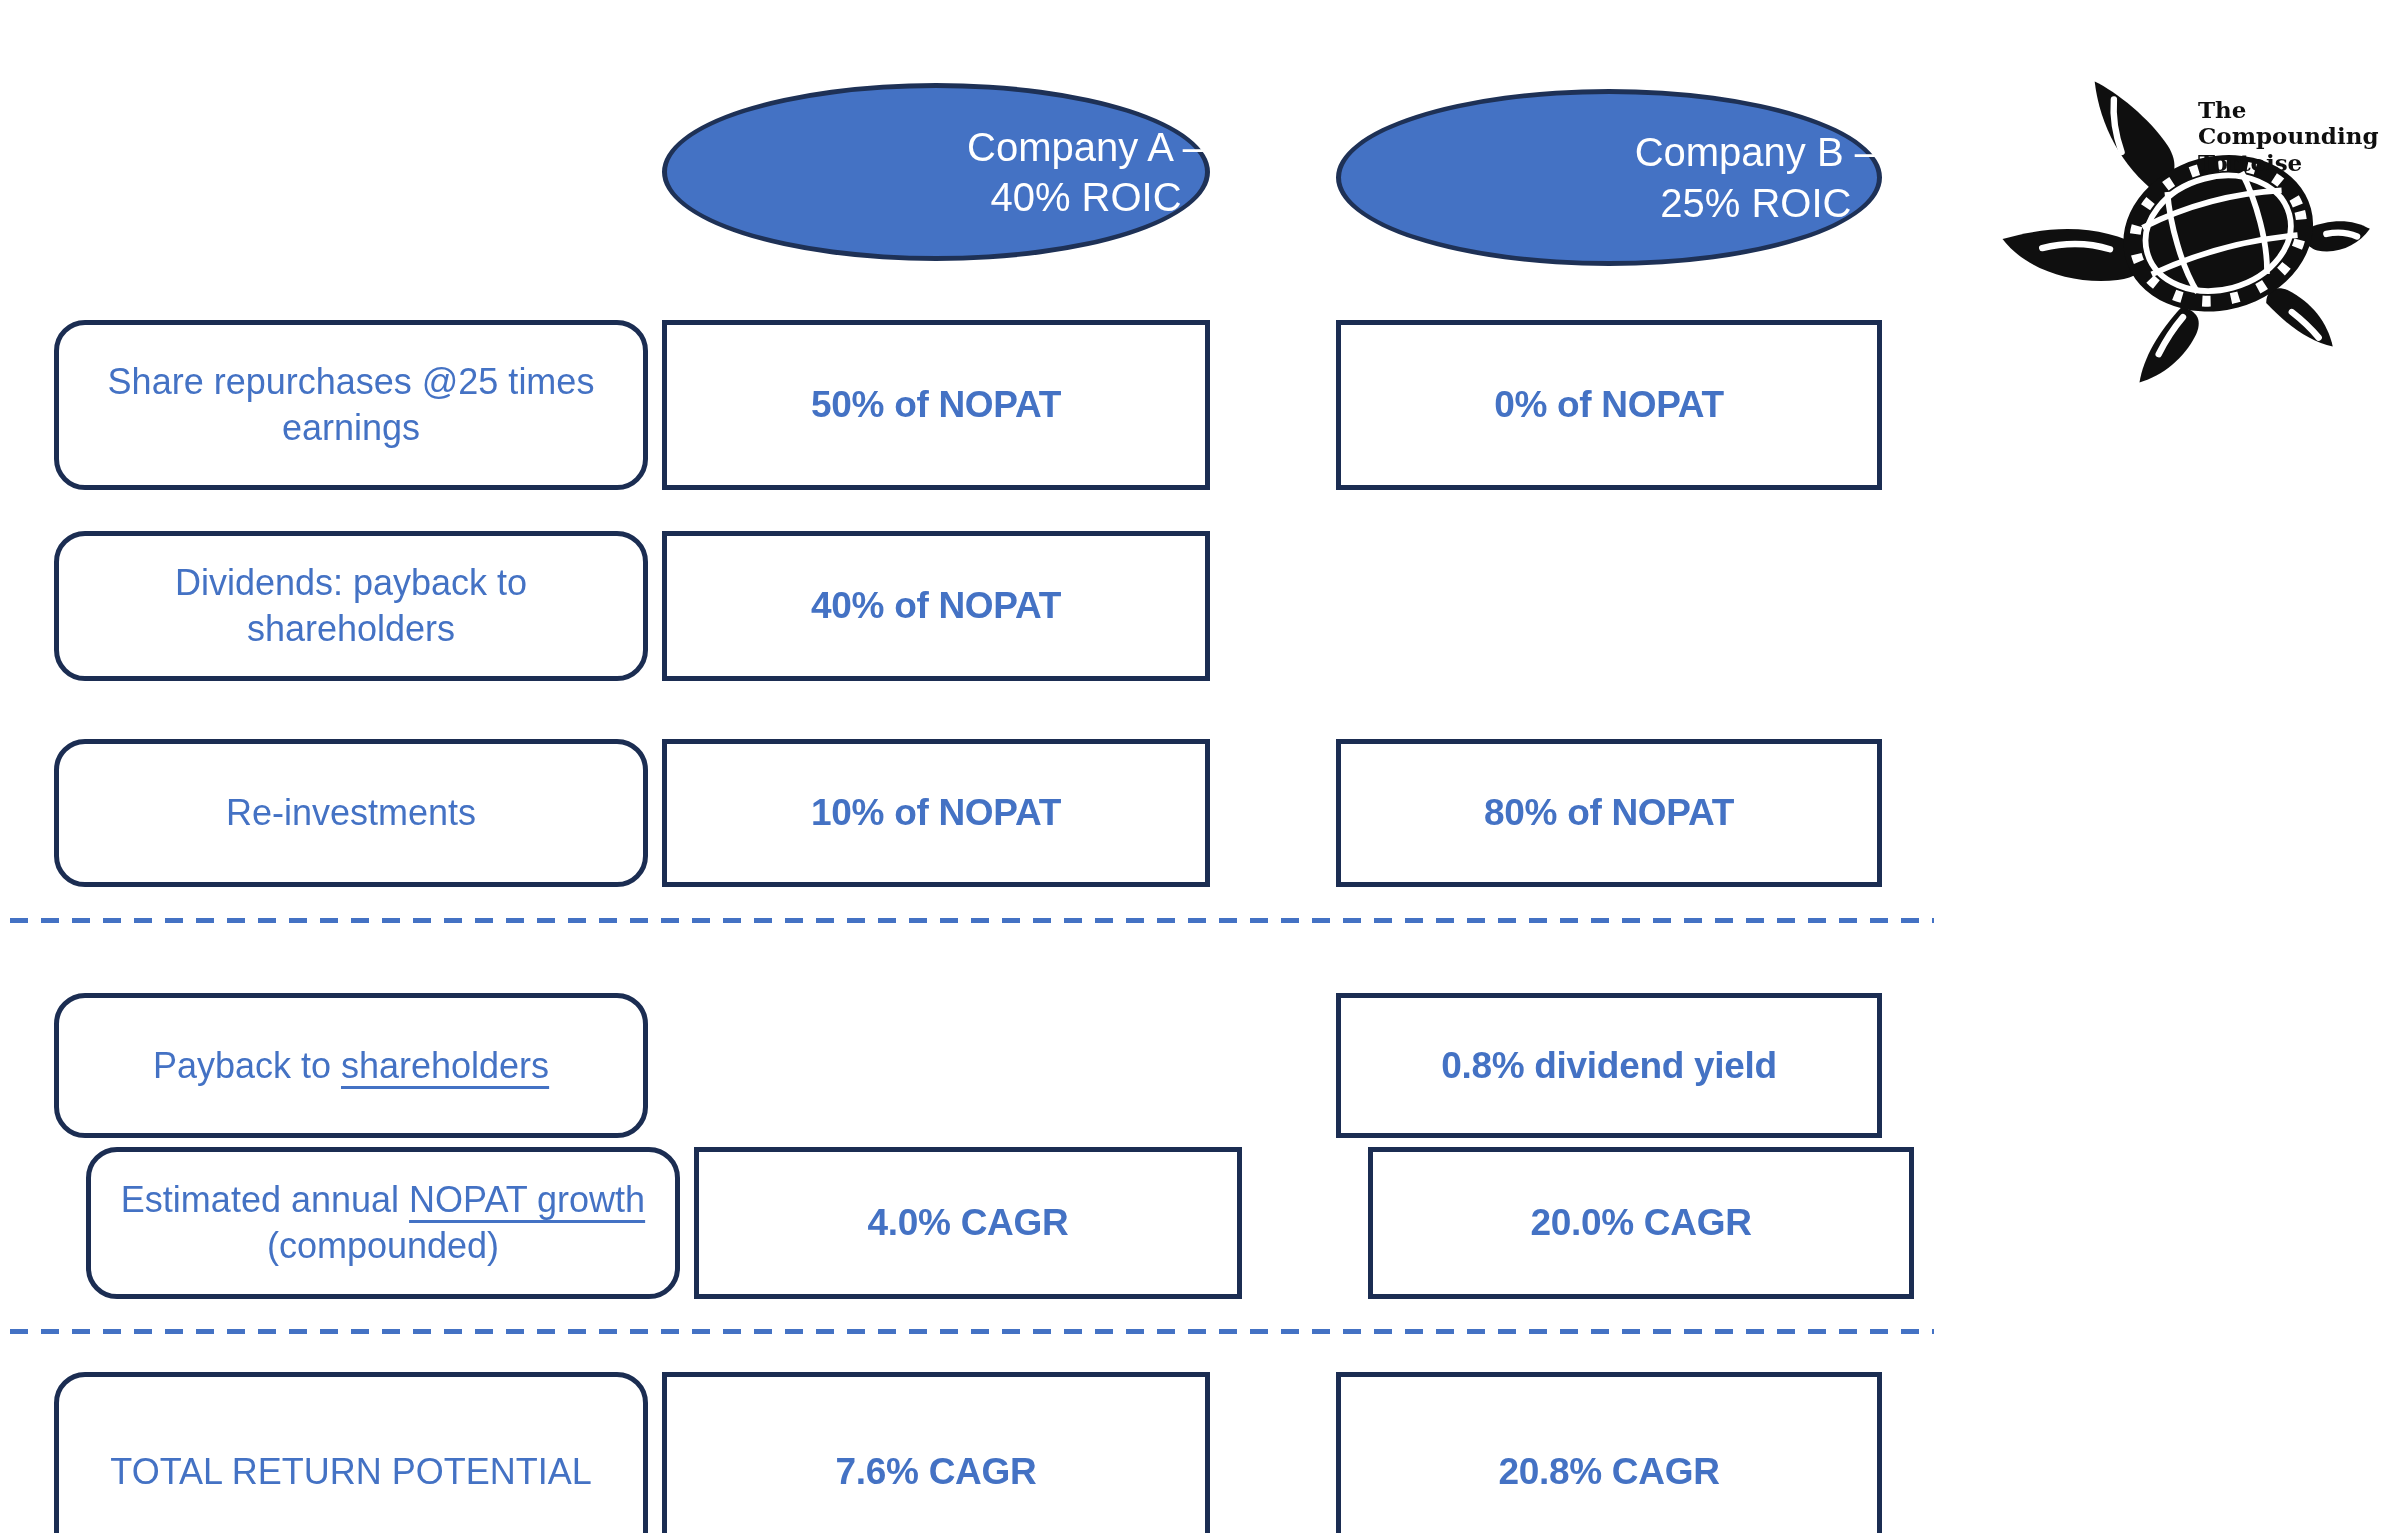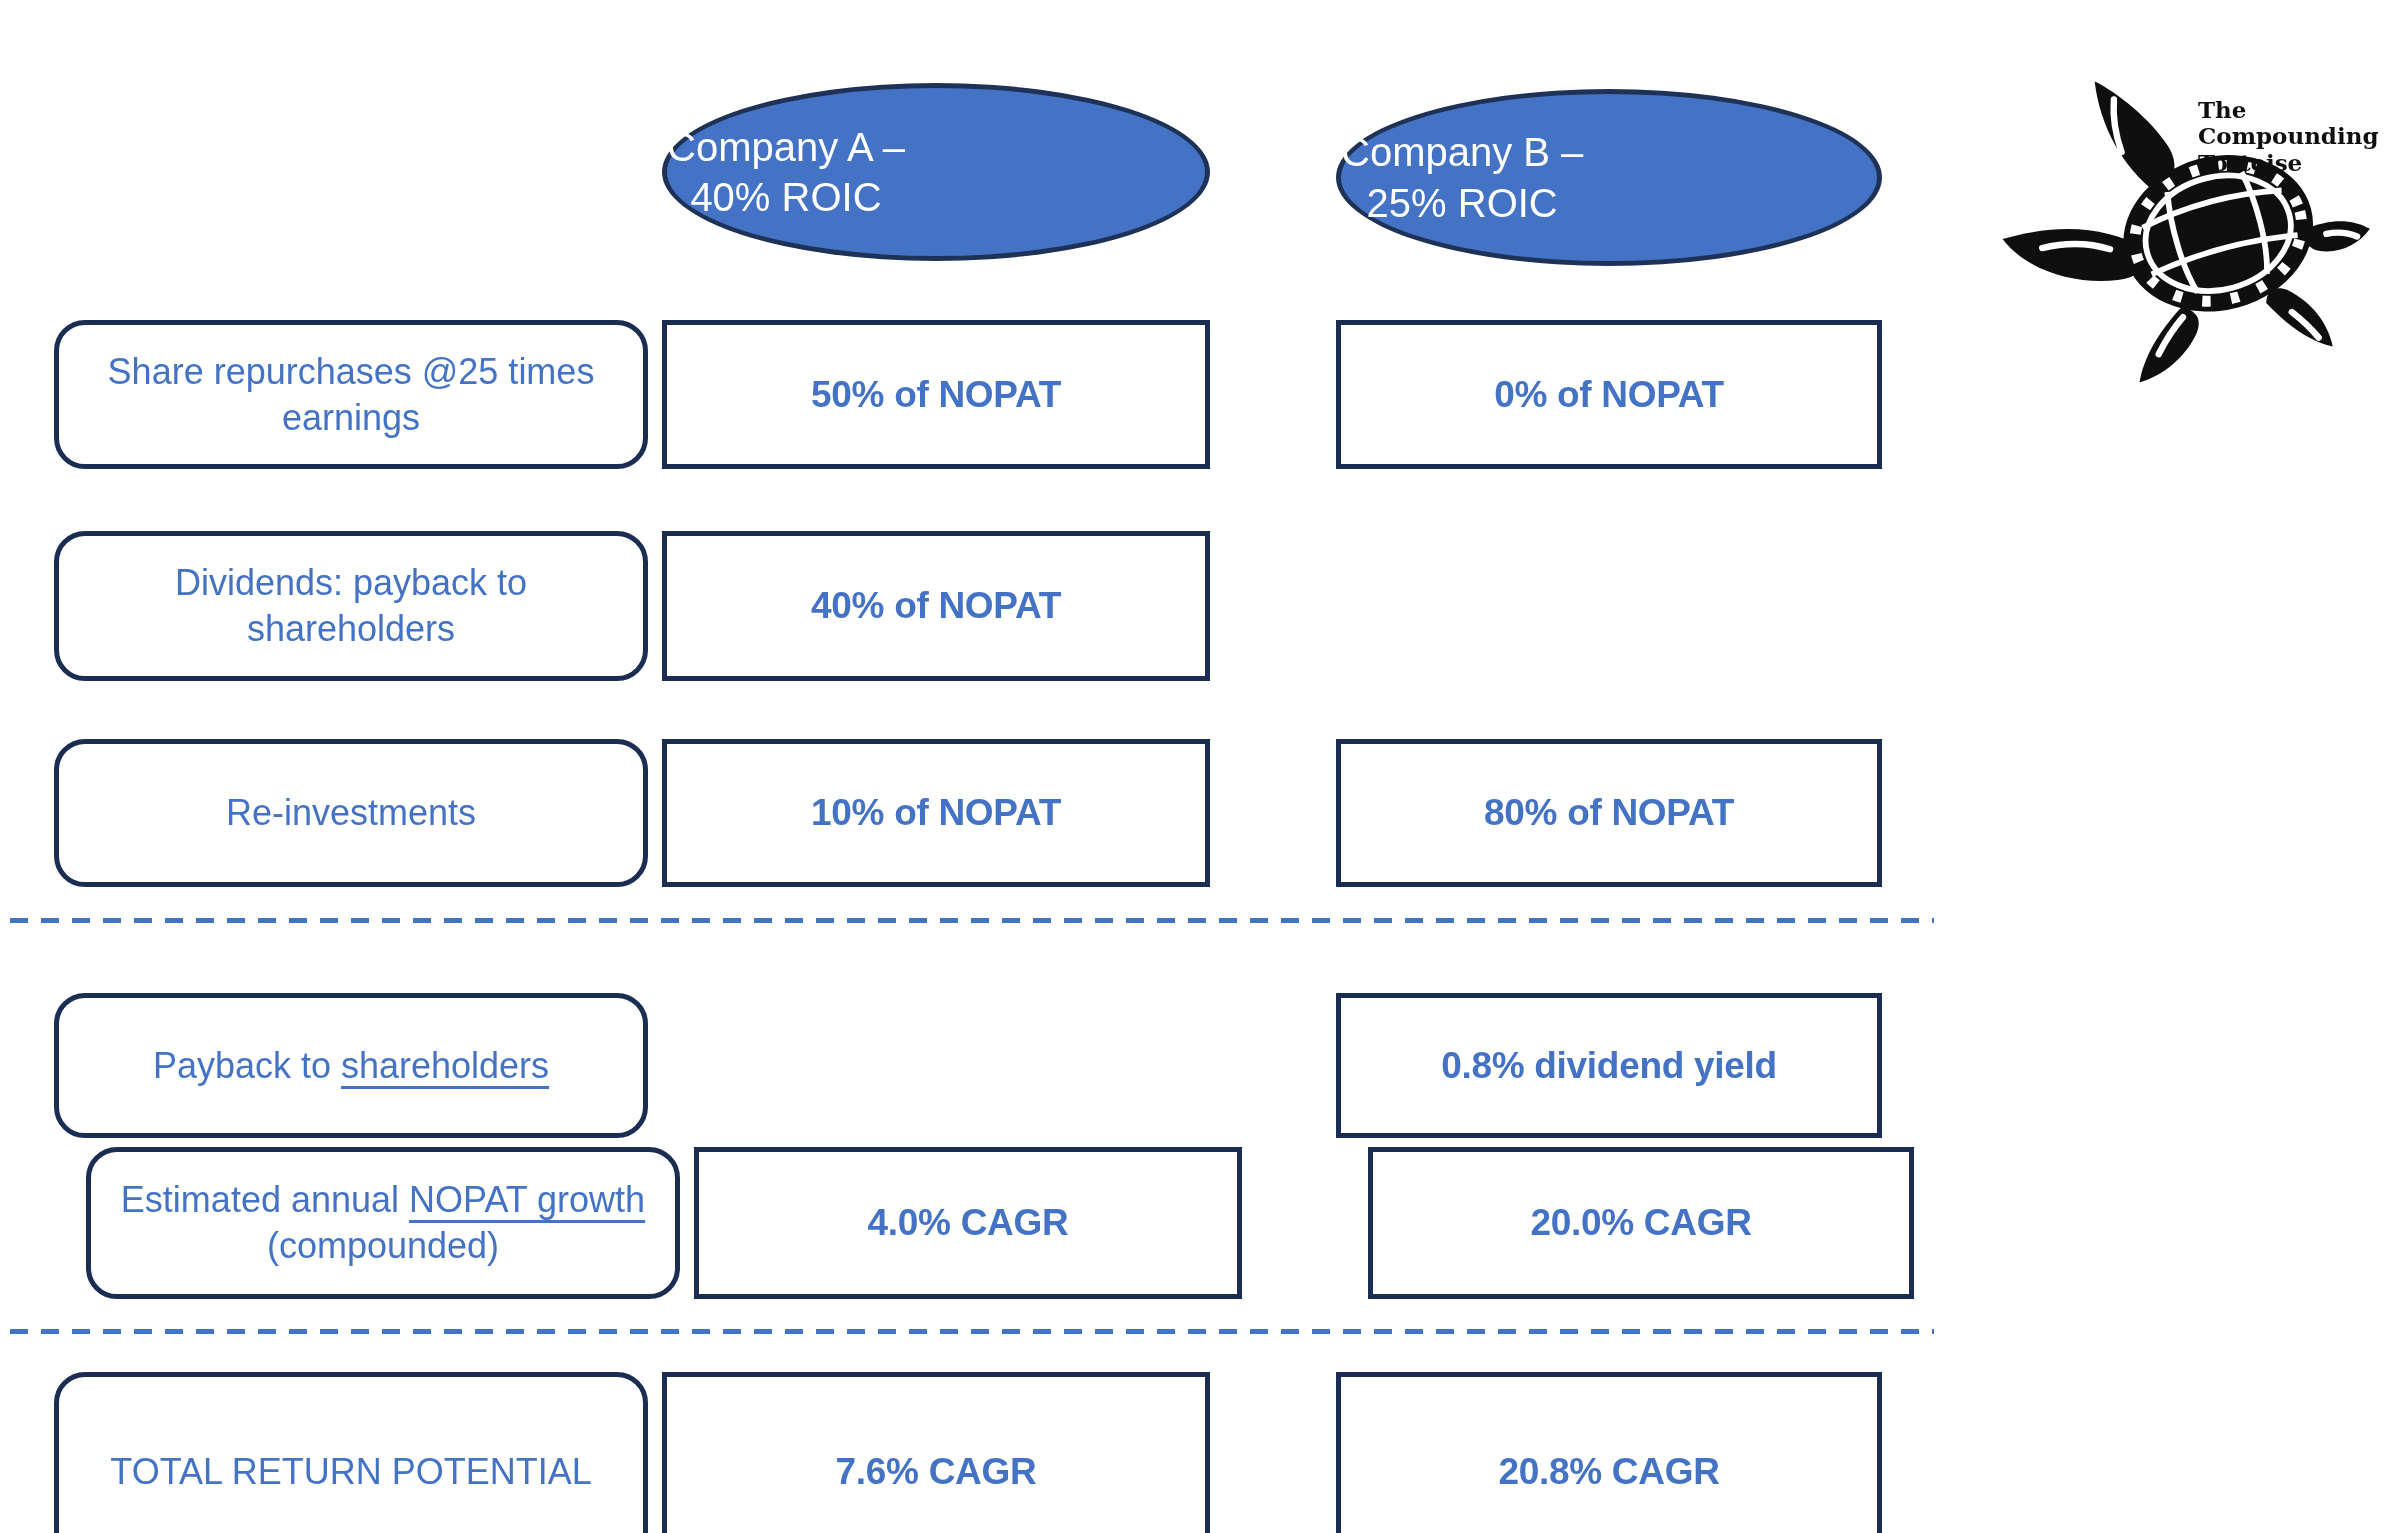--- a/index.html
+++ b/index.html
@@ -13,31 +13,31 @@
   .canvas{
     position:relative;width:2401px;height:1533px;background:var(--page-bg);
     overflow:hidden;font-family:"Liberation Sans",sans-serif;
   }
 
   
   .ellipse{
     position:absolute;border-radius:50%;
     background:var(--accent-blue);
     border:5.1px solid var(--ellipse-border-navy);
-    display:flex;align-items:center;justify-content:flex-start;
+    display:flex;align-items:center;justify-content:flex-end;
     color:#ffffff;font-size:40px;line-height:1.26;text-align:center;
     box-sizing:border-box;
   }
   .ellipse-a{left:662px;top:83px;width:548px;height:178px;}
   .ellipse-b{left:1336px;top:89px;width:546px;height:177px;}
 
   
   .rows{position:absolute;left:0;top:0;width:100%;height:100%;}
   .row{position:absolute;left:0;width:100%;}
-  .row:nth-child(1){top:320px;height:149px;border-radius:31px;}
+  .row:nth-child(1){top:320px;height:170px;border-radius:31px;}
   .row:nth-child(2){top:531px;height:150px;}
   .row:nth-child(3){top:739px;height:148px;}
   .row:nth-child(4){top:970px;height:145px;margin-top:23px;}
   .row:nth-child(5){top:1147px;height:152px;margin-left:32px;}
   .row:nth-child(6){top:1372px;height:200px;}
 
   .box{
     position:absolute;top:0;height:100%;box-sizing:border-box;
     border:5.8px solid var(--border-navy);background:#fff;
     display:flex;align-items:center;justify-content:center;text-align:center;

